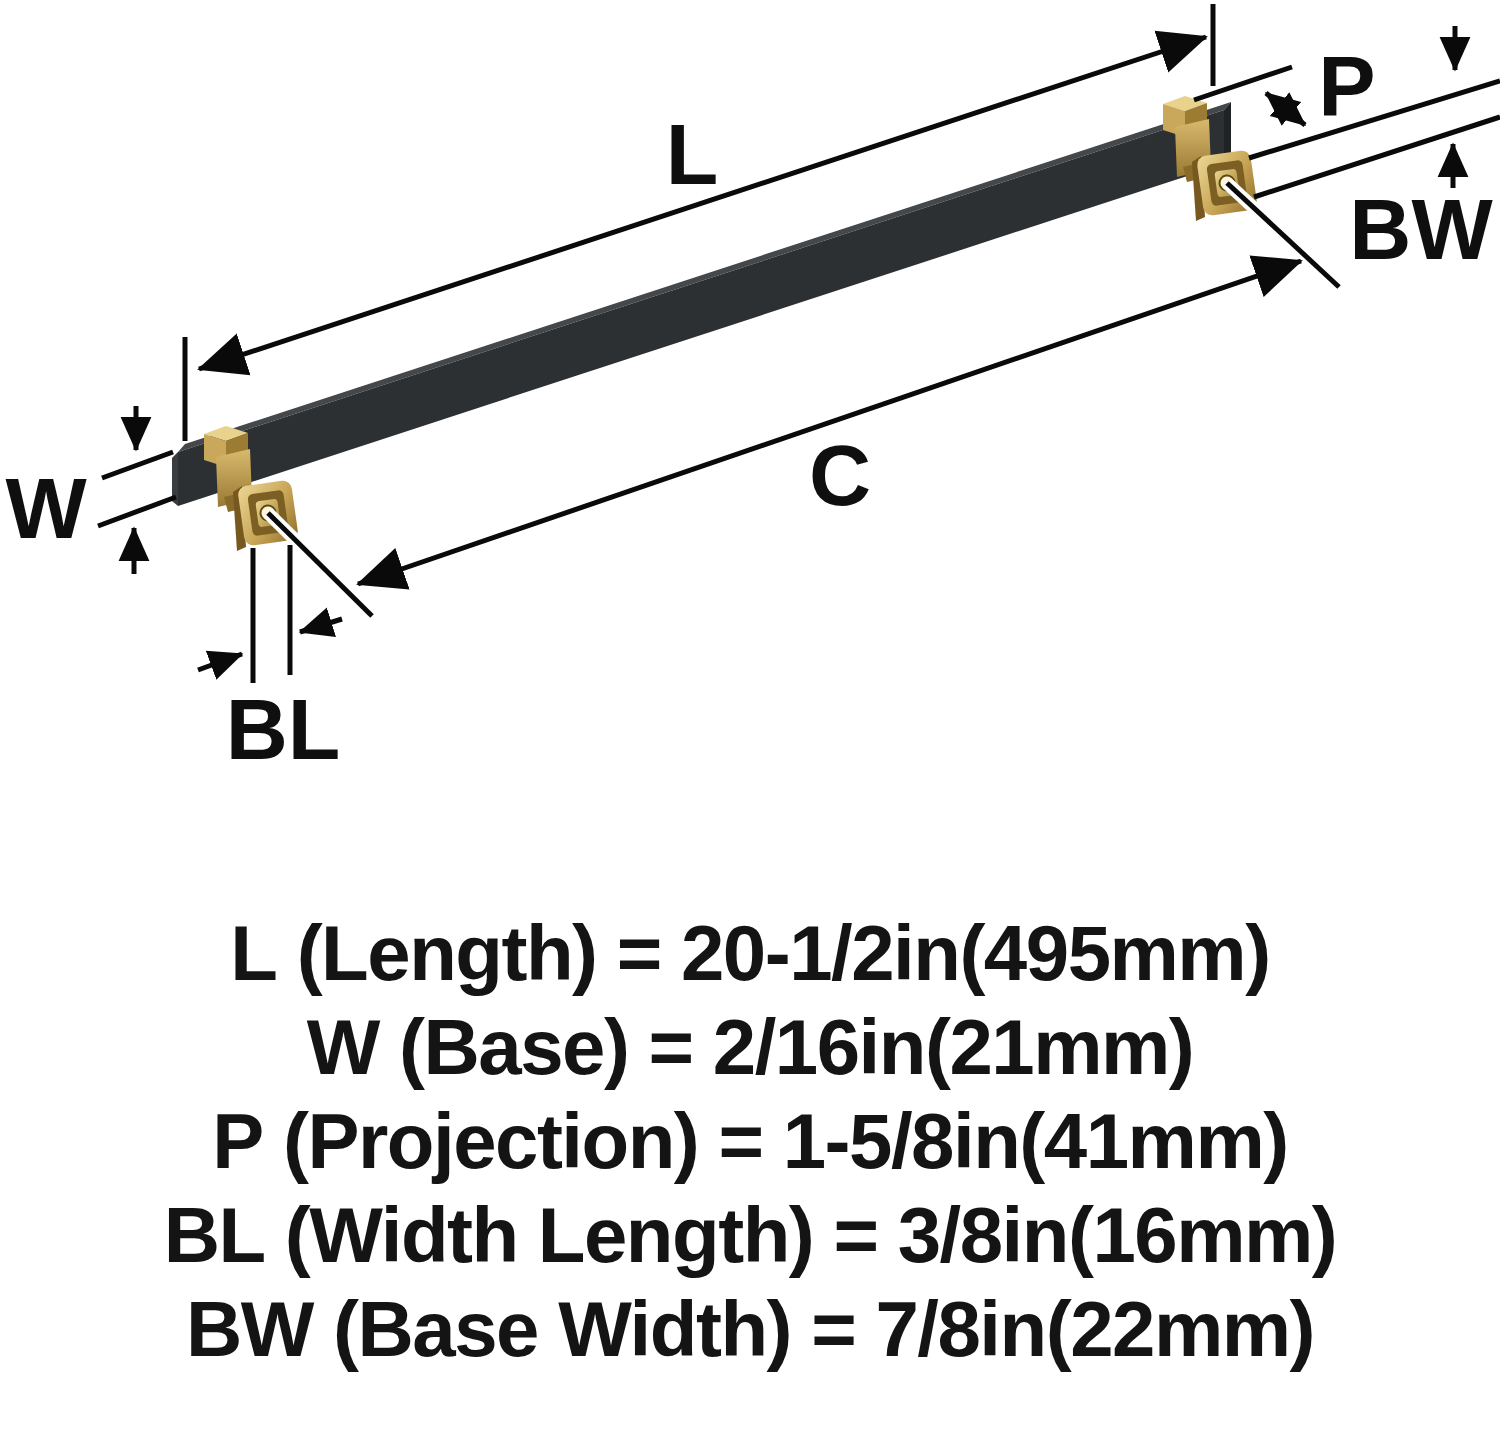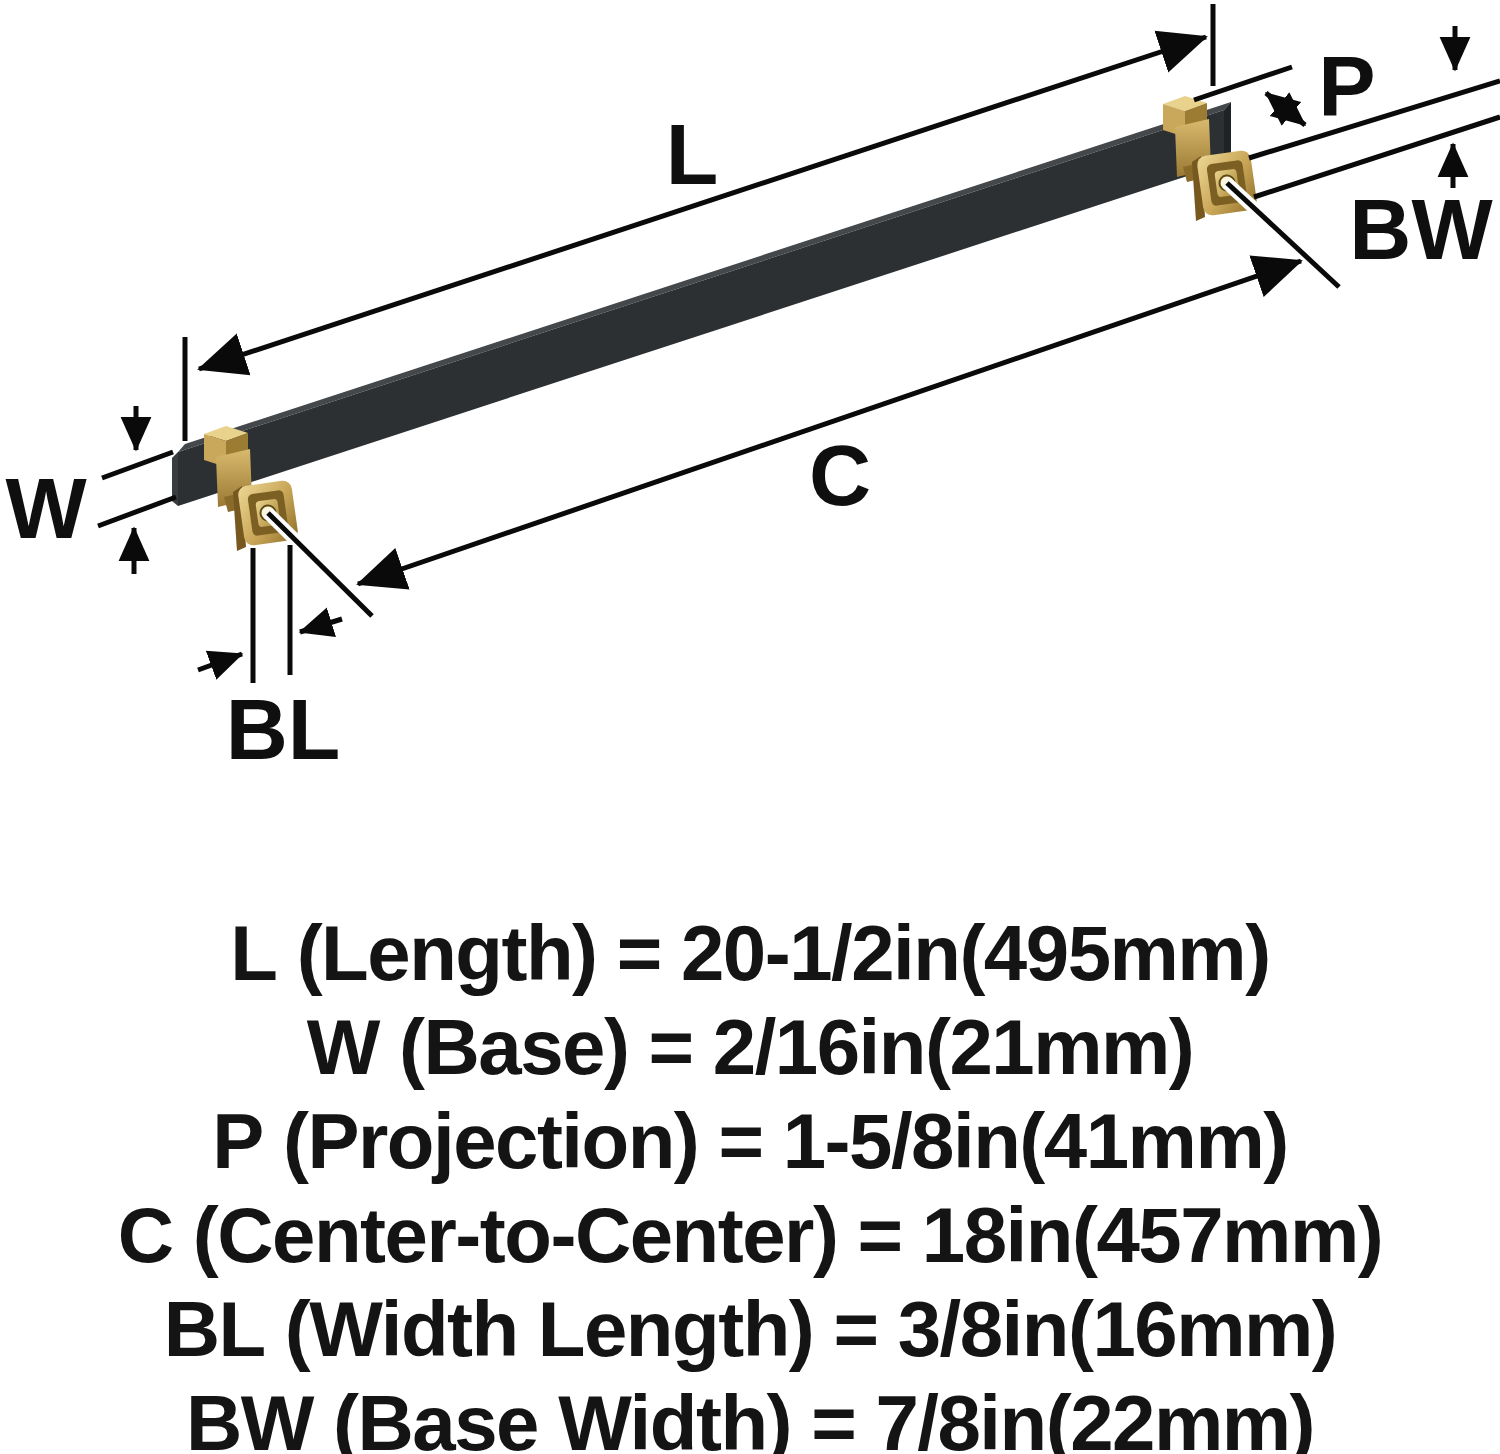--- a/index.html
+++ b/index.html
@@ -131,25 +131,20 @@
       <span class="sb">W</span>
       <span class="sr">(Base)</span>
       <span class="sb">= 2/16in</span><span class="sr">(21mm)</span>
     </div>
     <div class="spec-line">
       <span class="sb">P</span>
       <span class="sr">(Projection)</span>
       <span class="sb">= 1-5/8in</span><span class="sr">(41mm)</span>
     </div>
     <div class="spec-line">
-      <span class="sb">C</span>
-      <span class="sr">(Center-to-Center)</span>
-      <span class="sb">= 18in</span><span class="sr">(457mm)</span>
-    </div>
-    <div class="spec-line">
       <span class="sb">BL</span>
       <span class="sr">(Width Length)</span>
       <span class="sb">= 3/8in</span><span class="sr">(16mm)</span>
     </div>
     <div class="spec-line">
       <span class="sb">BW</span>
       <span class="sr">(Base Width)</span>
       <span class="sb">= 7/8in</span><span class="sr">(22mm)</span>
     </div>
   </div>

